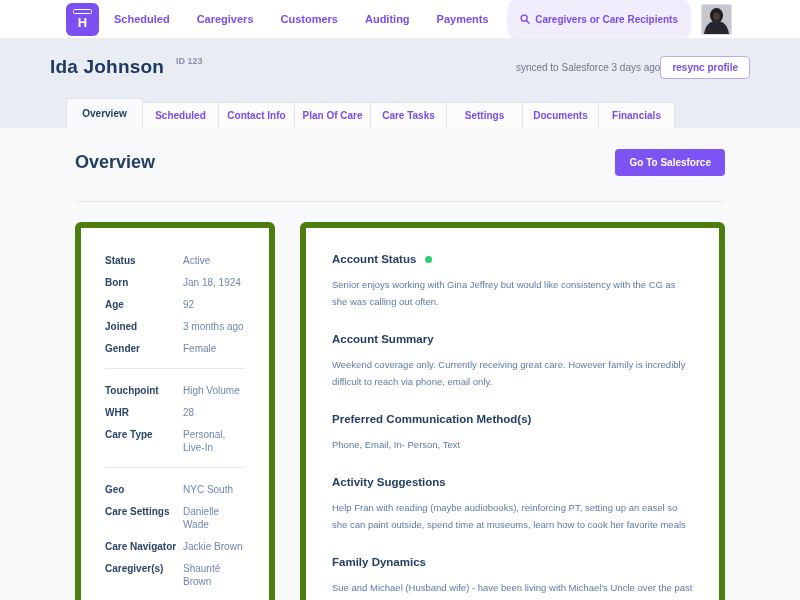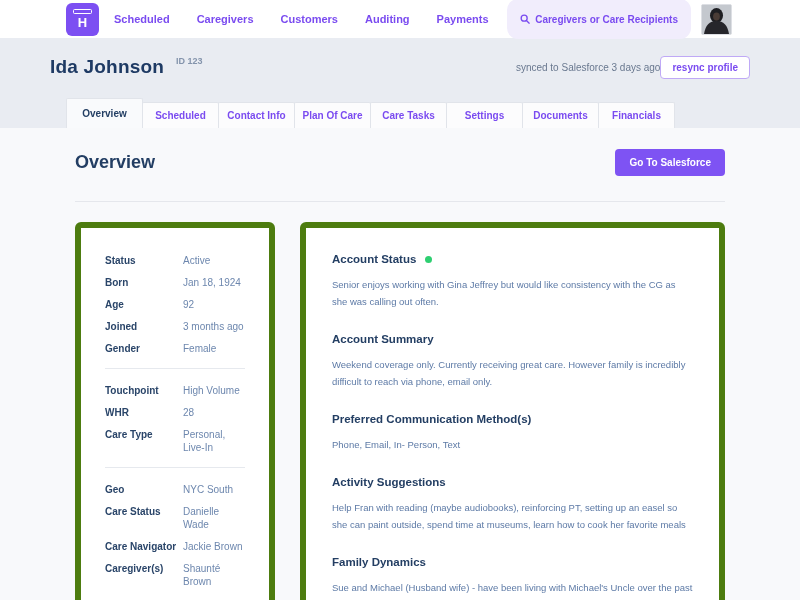--- a/index.html
+++ b/index.html
@@ -193,21 +193,21 @@
             <span class="p-val">Personal, Live-In</span>
           </div>
       </div>
       <hr class="group-divider">
       <div>
         <div class="p-row">
             <span class="p-lbl">Geo</span>
             <span class="p-val">NYC South</span>
           </div>
         <div class="p-row">
-            <span class="p-lbl">Care Status</span>
+            <span class="p-lbl">Care Settings</span>
             <span class="p-val">Danielle Wade</span>
           </div>
         <div class="p-row">
             <span class="p-lbl">Care Navigator</span>
             <span class="p-val">Jackie Brown</span>
           </div>
         <div class="p-row">
             <span class="p-lbl">Caregiver(s)</span>
             <span class="p-val">Shaunté Brown</span>
           </div>

